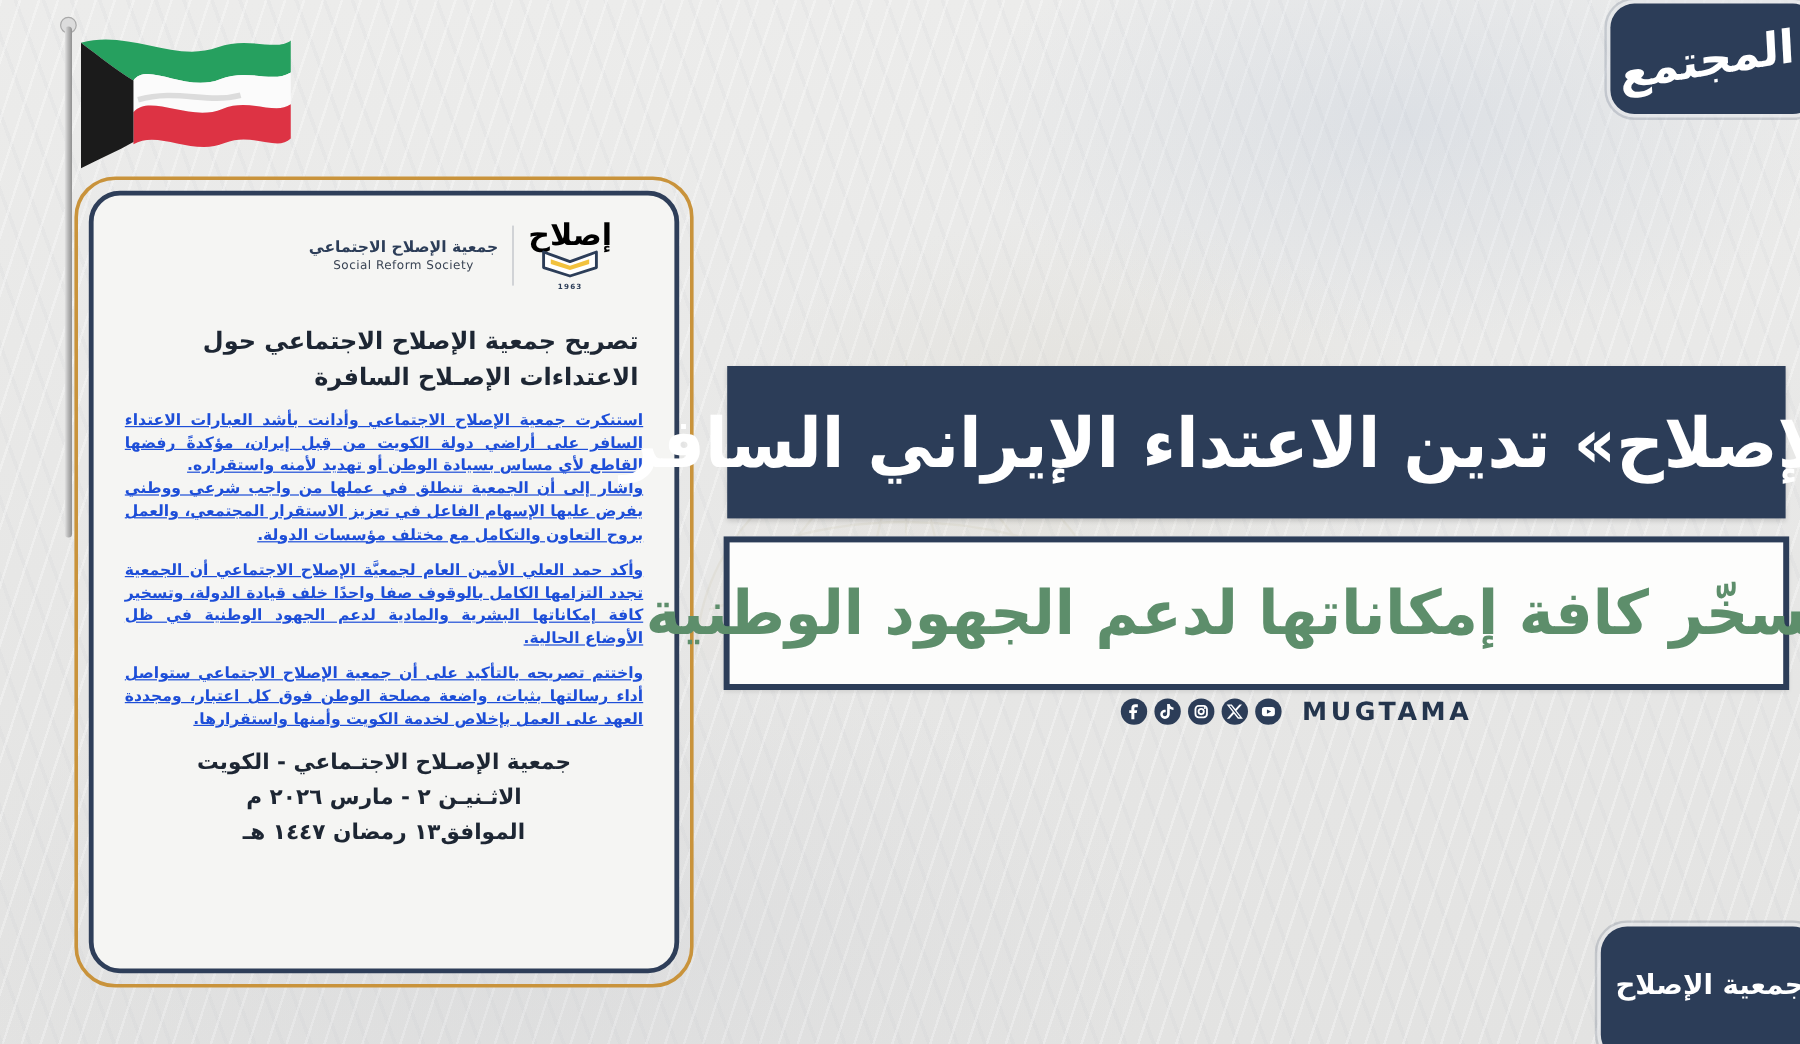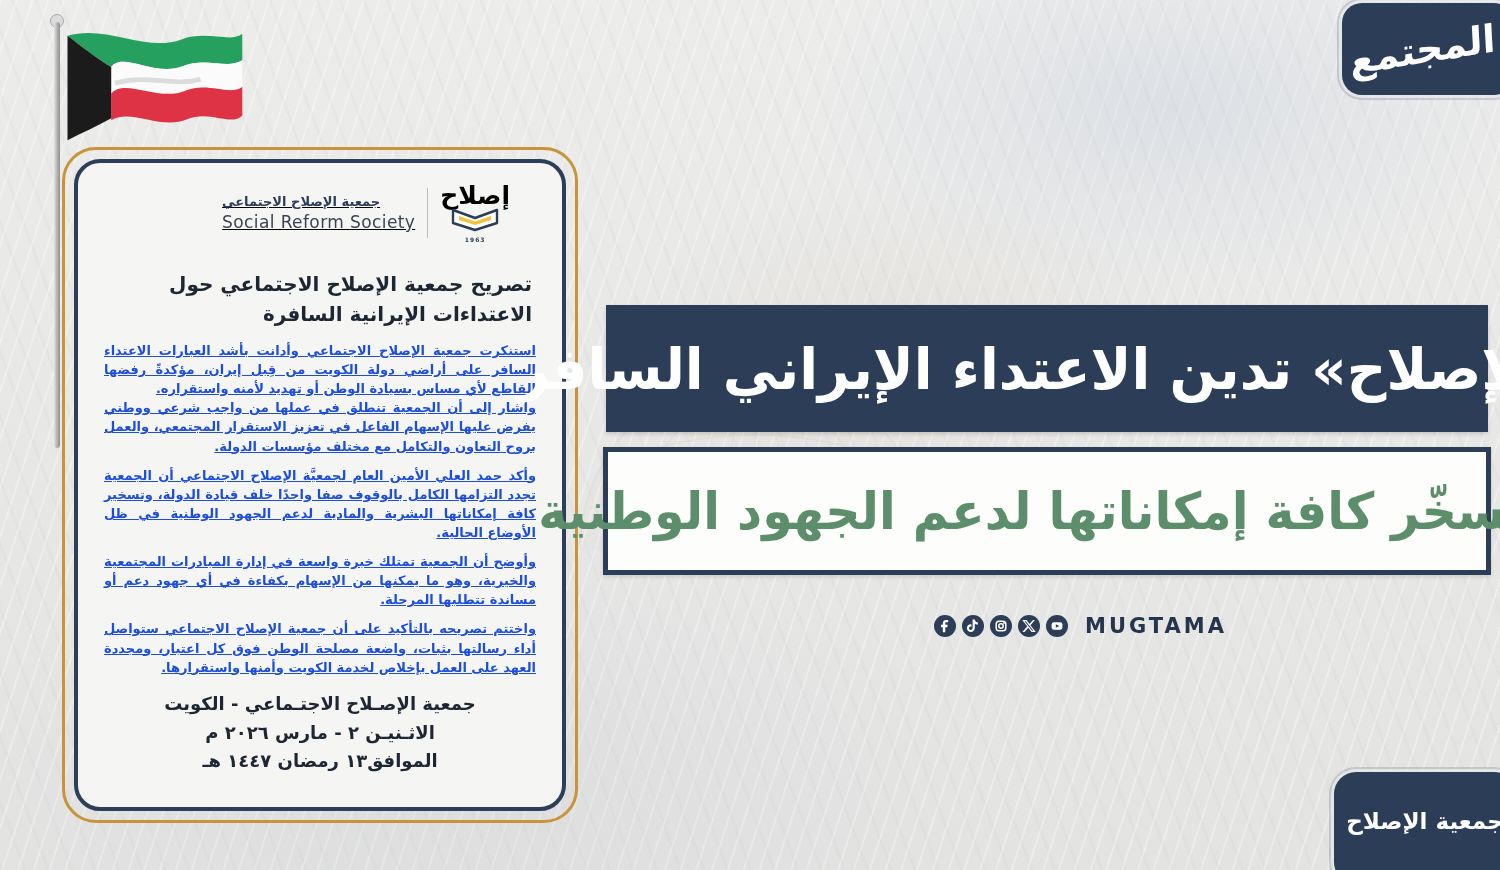--- a/index.html
+++ b/index.html
@@ -30,44 +30,44 @@
   .card-outer{position:absolute;left:62px;top:147px;width:510px;height:670px;z-index:2;
     border:3px solid #c9933b;border-radius:34px;}
   .card-inner{position:absolute;inset:9px;border:4px solid #2e3e59;border-radius:26px;
     background:#f5f5f3;box-sizing:border-box;padding:14px 26px 16px;direction:rtl;overflow:hidden;}
   .logo-row{display:flex;flex-direction:row;align-items:center;justify-content:flex-start;
     gap:12px;padding:6px 26px 0 0;}
   .logo-mark{text-align:center;line-height:1;}
   .logo-word{font-size:25px;font-weight:bold;color:#000000;}
   .logo-year{font-size:6px;letter-spacing:1px;color:#2c3d58;font-weight:bold;margin-top:2px;}
   .logo-divider{width:1px;height:50px;background:#b9bdc4;}
-  .logo-org{text-align:left;text-decoration:underline;}
+  .logo-org{text-align:center;}
   .logo-org-ar{font-size:13px;font-weight:bold;color:#2c3d58;line-height:1.35;}
-  .logo-org-en{font-size:17px;color:#3a4454;line-height:1.3;letter-spacing:.4px;direction:ltr;}
+  .logo-org-en{font-size:10px;color:#3a4454;line-height:1.3;letter-spacing:.4px;direction:ltr;}
   .doc-title{margin:26px 4px 0 0;font-size:20px;font-weight:bold;color:#1d2633;
     line-height:1.5;text-align:right;}
   .doc-body{margin-top:12px;font-size:13px;font-weight:bold;color:#1d4ed8;
     line-height:1.47;text-align:justify;text-decoration:underline;}
   .doc-body p{margin:0 0 10px 0;}
   .doc-body p.joined{margin-bottom:0;}
   .doc-footer{margin-top:13px;text-align:center;font-weight:bold;font-size:18px;
     color:#1d2633;line-height:1.6;}
   
   .banner-primary{position:absolute;left:606px;top:305px;width:882px;height:127px;z-index:2;
     background:#2c3d58;display:flex;align-items:center;justify-content:center;
     box-shadow:0 2px 4px rgba(0,0,0,.15);}
   .banner-primary .txt{color:#ffffff;font-weight:bold;font-size:55px;direction:rtl;
     white-space:nowrap;transform:scaleY(1.04);}
   .banner-secondary{position:absolute;left:603px;top:447px;width:888px;height:128px;z-index:2;
     background:#fdfdfc;border:5px solid #2c3d58;box-sizing:border-box;
     display:flex;align-items:center;justify-content:center;box-shadow:0 2px 4px rgba(0,0,0,.12);}
   .banner-secondary .txt{color:#5d8e6b;font-weight:bold;font-size:49px;direction:rtl;
     white-space:nowrap;transform:scaleY(1.04);}
   
-  .social-row{position:absolute;left:933px;top:608px;height:36px;z-index:2;
+  .social-row{position:absolute;left:933px;top:575px;height:36px;z-index:2;
     display:flex;align-items:center;gap:4px;}
   .social-row svg{display:block;}
   .social-brand{margin-left:12px;font-size:21px;font-weight:bold;letter-spacing:3px;
     color:#24354d;}
   
   .badge{position:absolute;background:#2c3d58;z-index:3;color:#fff;
     display:flex;align-items:center;justify-content:center;}
   .badge-top{right:-14px;top:3px;width:172px;height:92px;border-radius:20px;
     box-shadow:0 0 0 3px rgba(255,255,255,.55), 0 0 0 5px rgba(44,61,88,.18);}
   .badge-top .txt{font-size:38px;font-weight:bold;transform:rotate(-9deg) skewX(-6deg);
@@ -119,27 +119,26 @@
         </svg>
         <div class="logo-year">1963</div>
       </div>
       <div class="logo-divider"></div>
       <div class="logo-org">
         <div class="logo-org-ar">جمعية الإصلاح الاجتماعي</div>
         <div class="logo-org-en">Social Reform Society</div>
       </div>
     </div>
 
-    <div class="doc-title">تصريح جمعية الإصلاح الاجتماعي حول الاعتداءات الإيرانية السافرة</div>
+    <div class="doc-title">تصريح جمعية الإصلاح الاجتماعي حول الاعتداءات الإصـلاح السافرة</div>
 
     <div class="doc-body">
       <p class="joined">استنكرت جمعية الإصلاح الاجتماعي وأدانت بأشد العبارات الاعتداء السافر على أراضي دولة الكويت من قِبل إيران، مؤكدةً رفضها القاطع لأي مساس بسيادة الوطن أو تهديد لأمنه واستقراره.</p>
       <p>وأشار إلى أن الجمعية تنطلق في عملها من واجب شرعي ووطني يفرض عليها الإسهام الفاعل في تعزيز الاستقرار المجتمعي، والعمل بروح التعاون والتكامل مع مختلف مؤسسات الدولة.</p>
       <p>وأكد حمد العلي الأمين العام لجمعيَّة الإصلاح الاجتماعي أن الجمعية تجدد التزامها الكامل بالوقوف صفا واحدًا خلف قيادة الدولة، وتسخير كافة إمكاناتها البشرية والمادية لدعم الجهود الوطنية في ظل الأوضاع الحالية.</p>
-      <p>وأوضح أن الجمعية تمتلك خبرة واسعة في إدارة المبادرات المجتمعية والخيرية، وهو ما يمكنها من الإسهام بكفاءة في أي جهود دعم أو مساندة تتطلبها المرحلة.</p>
       <p>واختتم تصريحه بالتأكيد على أن جمعية الإصلاح الاجتماعي ستواصل أداء رسالتها بثبات، واضعة مصلحة الوطن فوق كل اعتبار، ومجددة العهد على العمل بإخلاص لخدمة الكويت وأمنها واستقرارها.</p>
     </div>
 
     <div class="doc-footer">
       <div>جمعية الإصـلاح الاجتـماعي - الكويت</div>
       <div>الاثـنيـن ٢ - مارس ٢٠٢٦ م</div>
       <div>الموافق١٣ رمضان ١٤٤٧ هـ</div>
     </div>
 
   </div>

